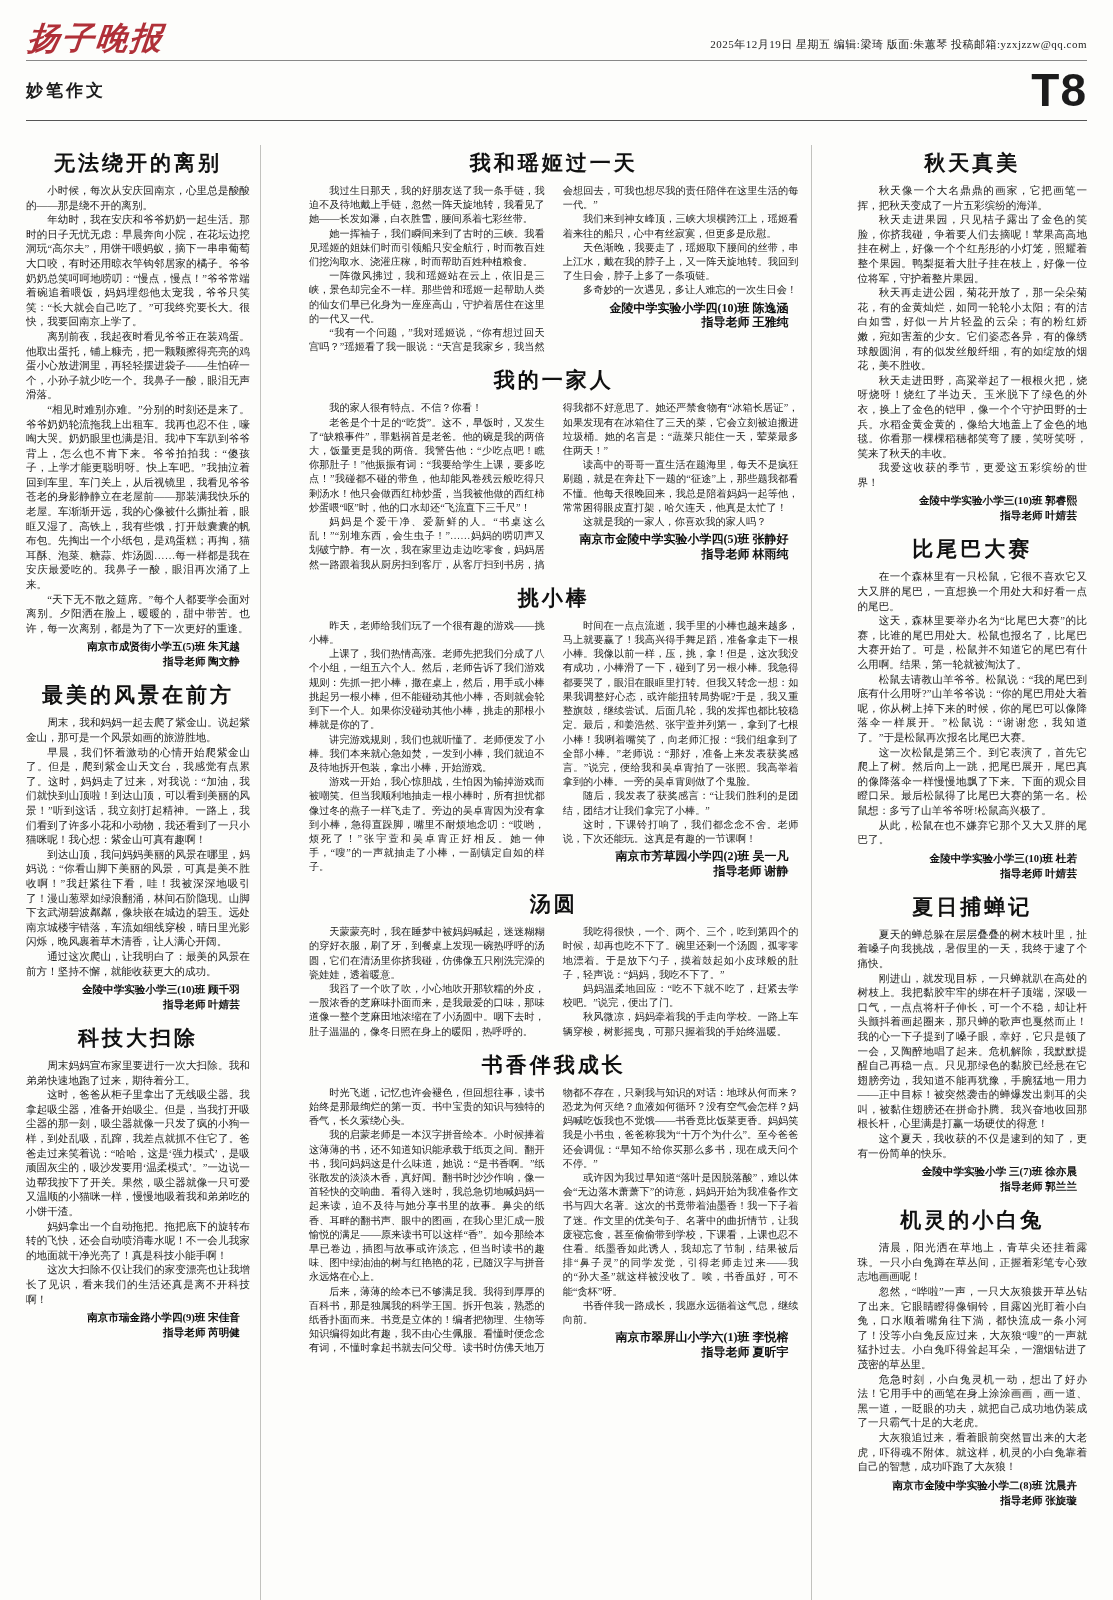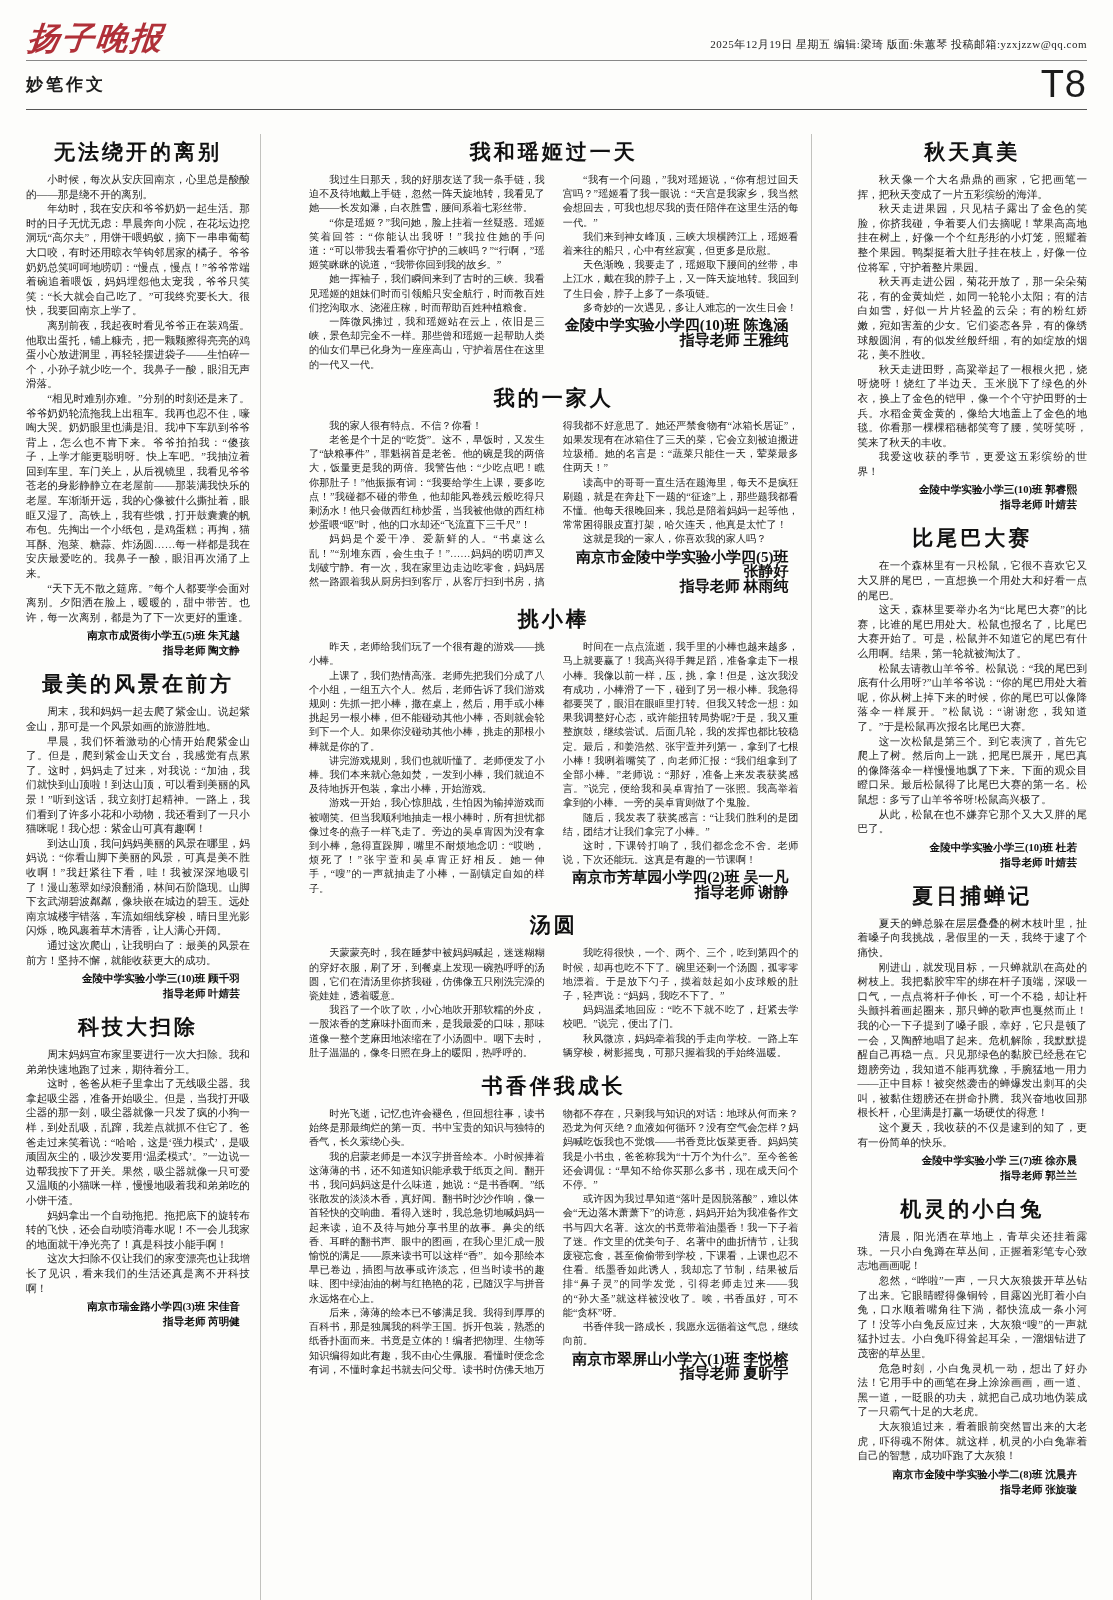--- a/index.html
+++ b/index.html
@@ -17,21 +17,21 @@
     color:#b03038;letter-spacing:2px;transform:skewX(-6deg);
     line-height:1;padding-left:2px;
   }
   .dateline{font-size:11px;color:#222;letter-spacing:.5px;padding-bottom:2px;}
   .section-row{
     margin-top:6px;border-top:1px solid #888;border-bottom:1px solid #555;
     display:flex;align-items:center;justify-content:space-between;
     padding:2px 0 3px 0;
   }
   .section-title{font-family:"Liberation Sans",sans-serif;font-weight:bold;font-size:17px;letter-spacing:3px;}
-  .page-number{font-family:"Liberation Sans",sans-serif;font-size:38px;font-weight:400;letter-spacing:1px;}
+  .page-number{font-family:"Liberation Sans",sans-serif;font-size:46px;font-weight:700;letter-spacing:1px;}
   
   .content{display:flex;margin-top:24px;height:1478px;gap:36px;}
   .col{box-sizing:border-box;overflow:hidden;}
   .col-left{width:252px;padding-right:10px;border-right:1px solid #c2c2be;}
   .col-middle{width:552px;padding:0 12px;border-right:1px solid #c2c2be;}
   .col-right{width:257px;padding-left:10px;}
   
   article{margin-bottom:12px;}
   .atitle{
     font-family:"Liberation Sans",sans-serif;font-weight:bold;
@@ -39,21 +39,21 @@
     margin:4px 0 7px 0;color:#111;
   }
   .abody p{margin:0;text-indent:2em;text-align:justify;}
   .col-left .abody,.col-right .abody{font-size:10.6px;line-height:14.6px;}
   .col-middle .abody{font-size:10.2px;line-height:14.2px;}
   .two-col{column-count:2;column-gap:18px;}
   .byline{
     font-weight:bold;text-align:right;padding-right:10px;
     font-size:10.6px;line-height:15px;margin-top:3px;color:#111;
   }
-  .col-middle .byline{font-size:15px;line-height:14.5px;}
+  .col-middle .byline{font-size:12px;line-height:14.5px;}
 </style>
 </head>
 <body>
 
 <div class="page">
 
   <header>
     <div class="mast-row">
       <div class="masthead">扬子晚报</div>
       <div class="dateline">2025年12月19日  星期五  编辑:梁琦  版面:朱蕙琴  投稿邮箱:yzxjzzw@qq.com</div>
@@ -96,33 +96,32 @@
       </article>
       <article>
         <h2 class="atitle">科技大扫除</h2>
         <div class="abody">
             <p>周末妈妈宣布家里要进行一次大扫除。我和弟弟快速地跑了过来，期待着分工。</p>
             <p>这时，爸爸从柜子里拿出了无线吸尘器。我拿起吸尘器，准备开始吸尘。但是，当我打开吸尘器的那一刻，吸尘器就像一只发了疯的小狗一样，到处乱吸，乱蹿，我差点就抓不住它了。爸爸走过来笑着说：“哈哈，这是‘强力模式’，是吸顽固灰尘的，吸沙发要用‘温柔模式’。”一边说一边帮我按下了开关。果然，吸尘器就像一只可爱又温顺的小猫咪一样，慢慢地吸着我和弟弟吃的小饼干渣。</p>
             <p>妈妈拿出一个自动拖把。拖把底下的旋转布转的飞快，还会自动喷消毒水呢！不一会儿我家的地面就干净光亮了！真是科技小能手啊！</p>
             <p>这次大扫除不仅让我们的家变漂亮也让我增长了见识，看来我们的生活还真是离不开科技啊！</p>
           </div>
         <div class="byline">
-          <div>南京市瑞金路小学四(3)班  宋佳音</div>
+          <div>南京市瑞金路小学四(9)班  宋佳音</div>
           <div>指导老师  芮明健</div>
         </div>
       </article>
     </section>
 
     <section class="col col-middle">
       <article>
         <h2 class="atitle">我和瑶姬过一天</h2>
         <div class="abody two-col">
           <div>
               <p>我过生日那天，我的好朋友送了我一条手链，我迫不及待地戴上手链，忽然一阵天旋地转，我看见了她——长发如瀑，白衣胜雪，腰间系着七彩丝带。</p>
-              <p>“你是瑶姬？”我问她，脸上挂着一丝疑惑。瑶姬笑着回答：“你能认出我呀！”我拉住她的手问道：“可以带我去看看你守护的三峡吗？”“行啊，”瑶姬笑眯眯的说道，“我带你回到我的故乡。”</p>
               <p>她一挥袖子，我们瞬间来到了古时的三峡。我看见瑶姬的姐妹们时而引领船只安全航行，时而教百姓们挖沟取水、浇灌庄稼，时而帮助百姓种植粮食。</p>
               <p>一阵微风拂过，我和瑶姬站在云上，依旧是三峡，景色却完全不一样。那些曾和瑶姬一起帮助人类的仙女们早已化身为一座座高山，守护着居住在这里的一代又一代。</p>
               <p>“我有一个问题，”我对瑶姬说，“你有想过回天宫吗？”瑶姬看了我一眼说：“天宫是我家乡，我当然会想回去，可我也想尽我的责任陪伴在这里生活的每一代。”</p>
               <p>我们来到神女峰顶，三峡大坝横跨江上，瑶姬看着来往的船只，心中有丝寂寞，但更多是欣慰。</p>
               <p>天色渐晚，我要走了，瑶姬取下腰间的丝带，串上江水，戴在我的脖子上，又一阵天旋地转。我回到了生日会，脖子上多了一条项链。</p>
               <p>多奇妙的一次遇见，多让人难忘的一次生日会！</p>
             </div>
           <div class="byline">
             <div>金陵中学实验小学四(10)班  陈逸涵</div>
             <div>指导老师  王雅纯</div>

